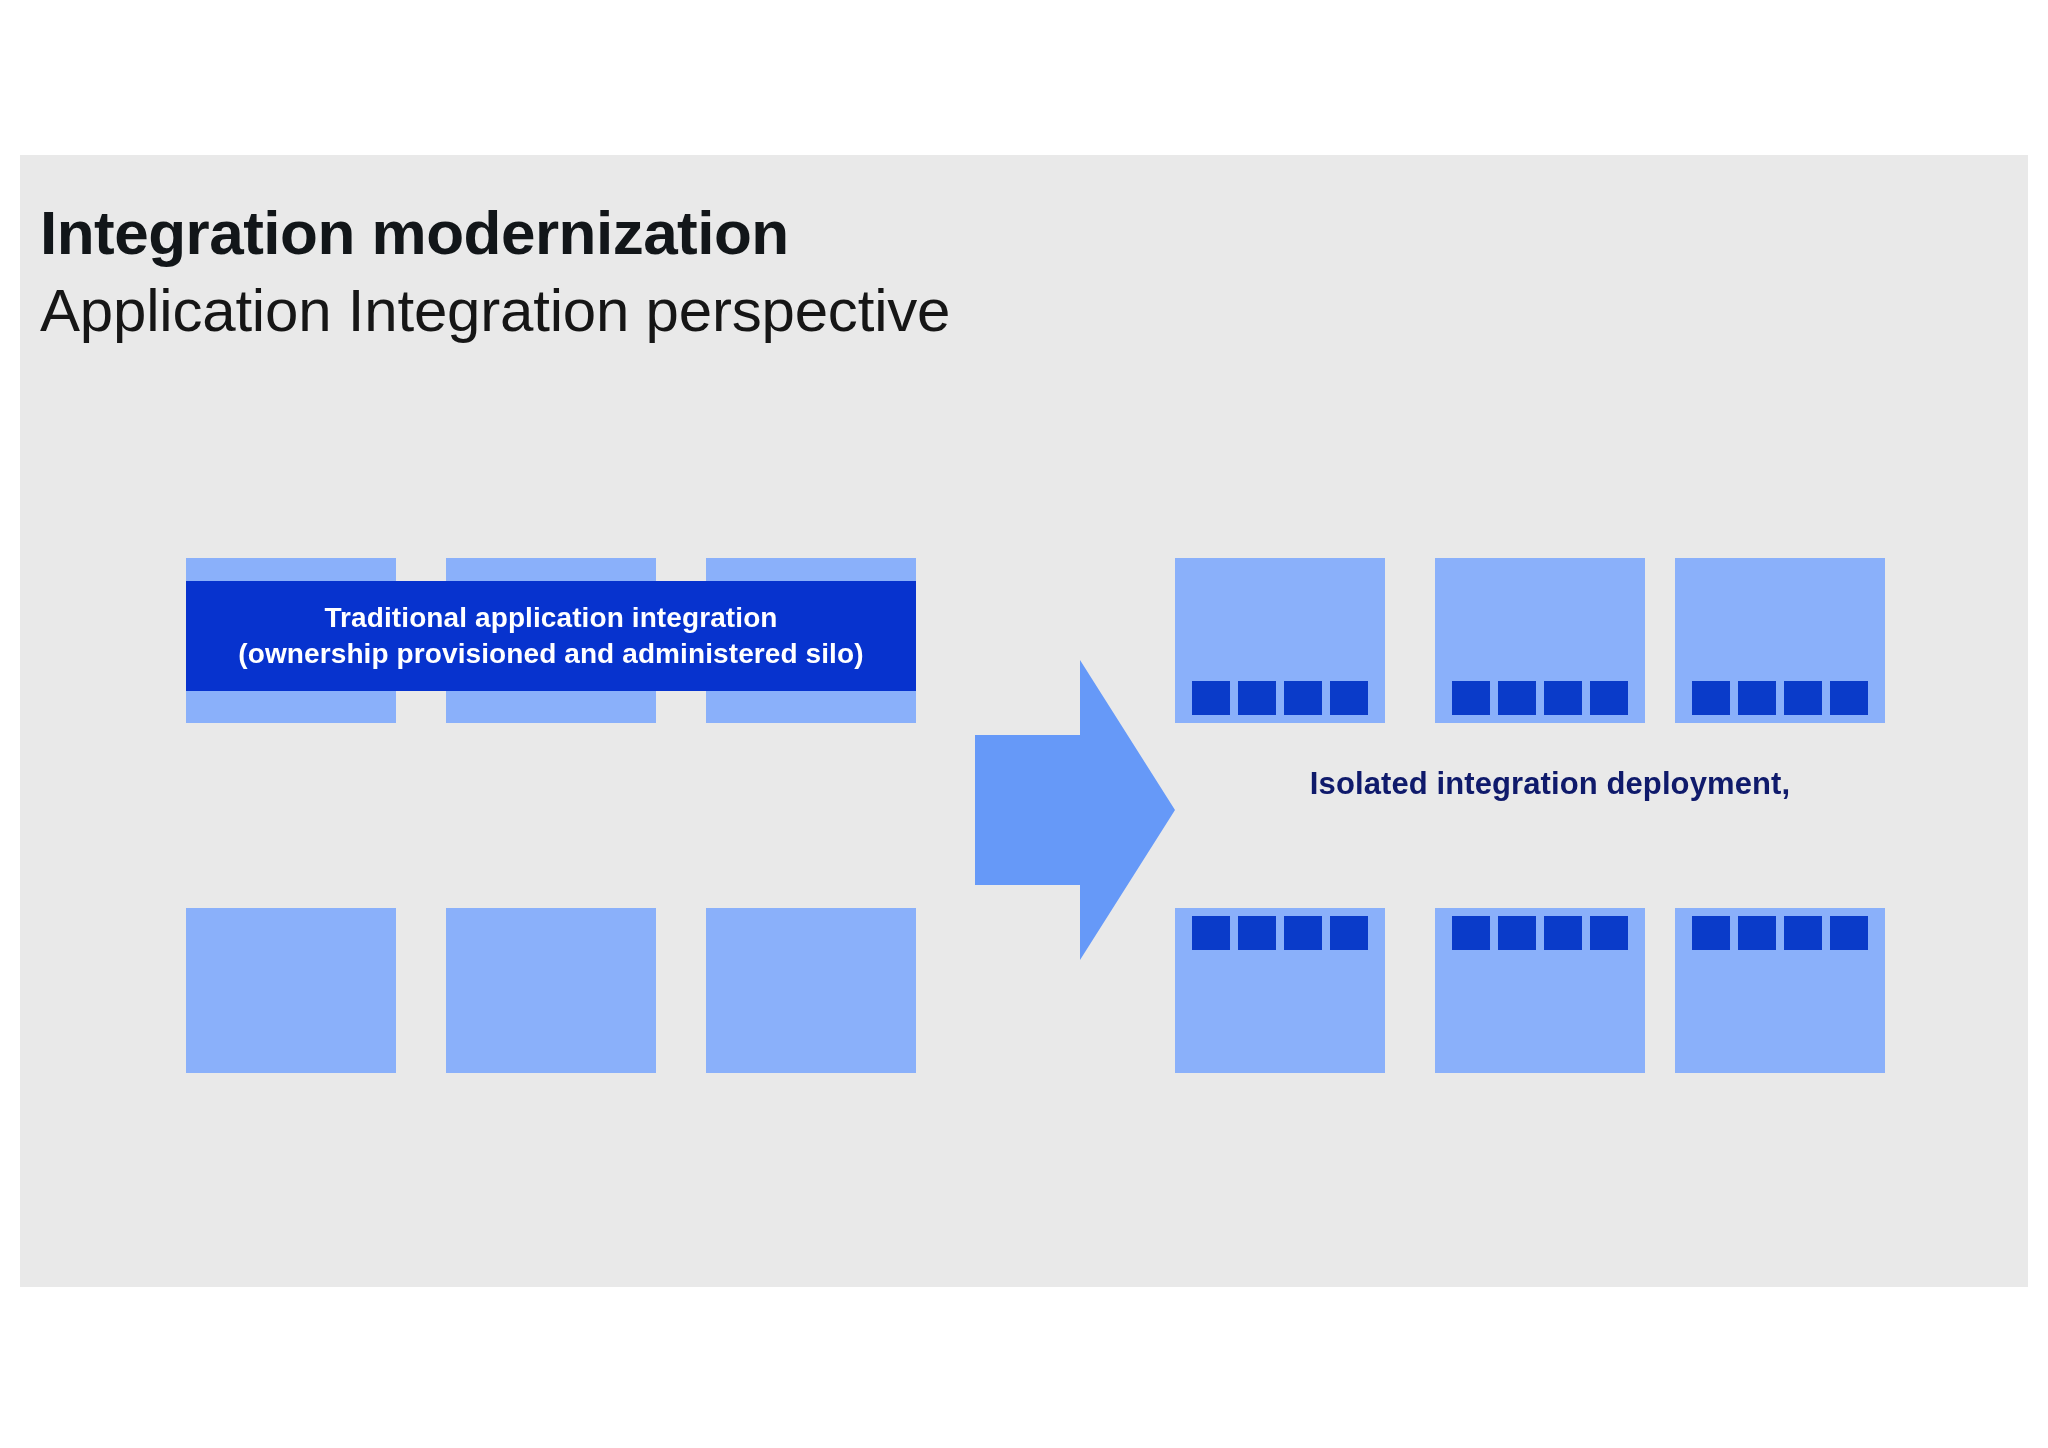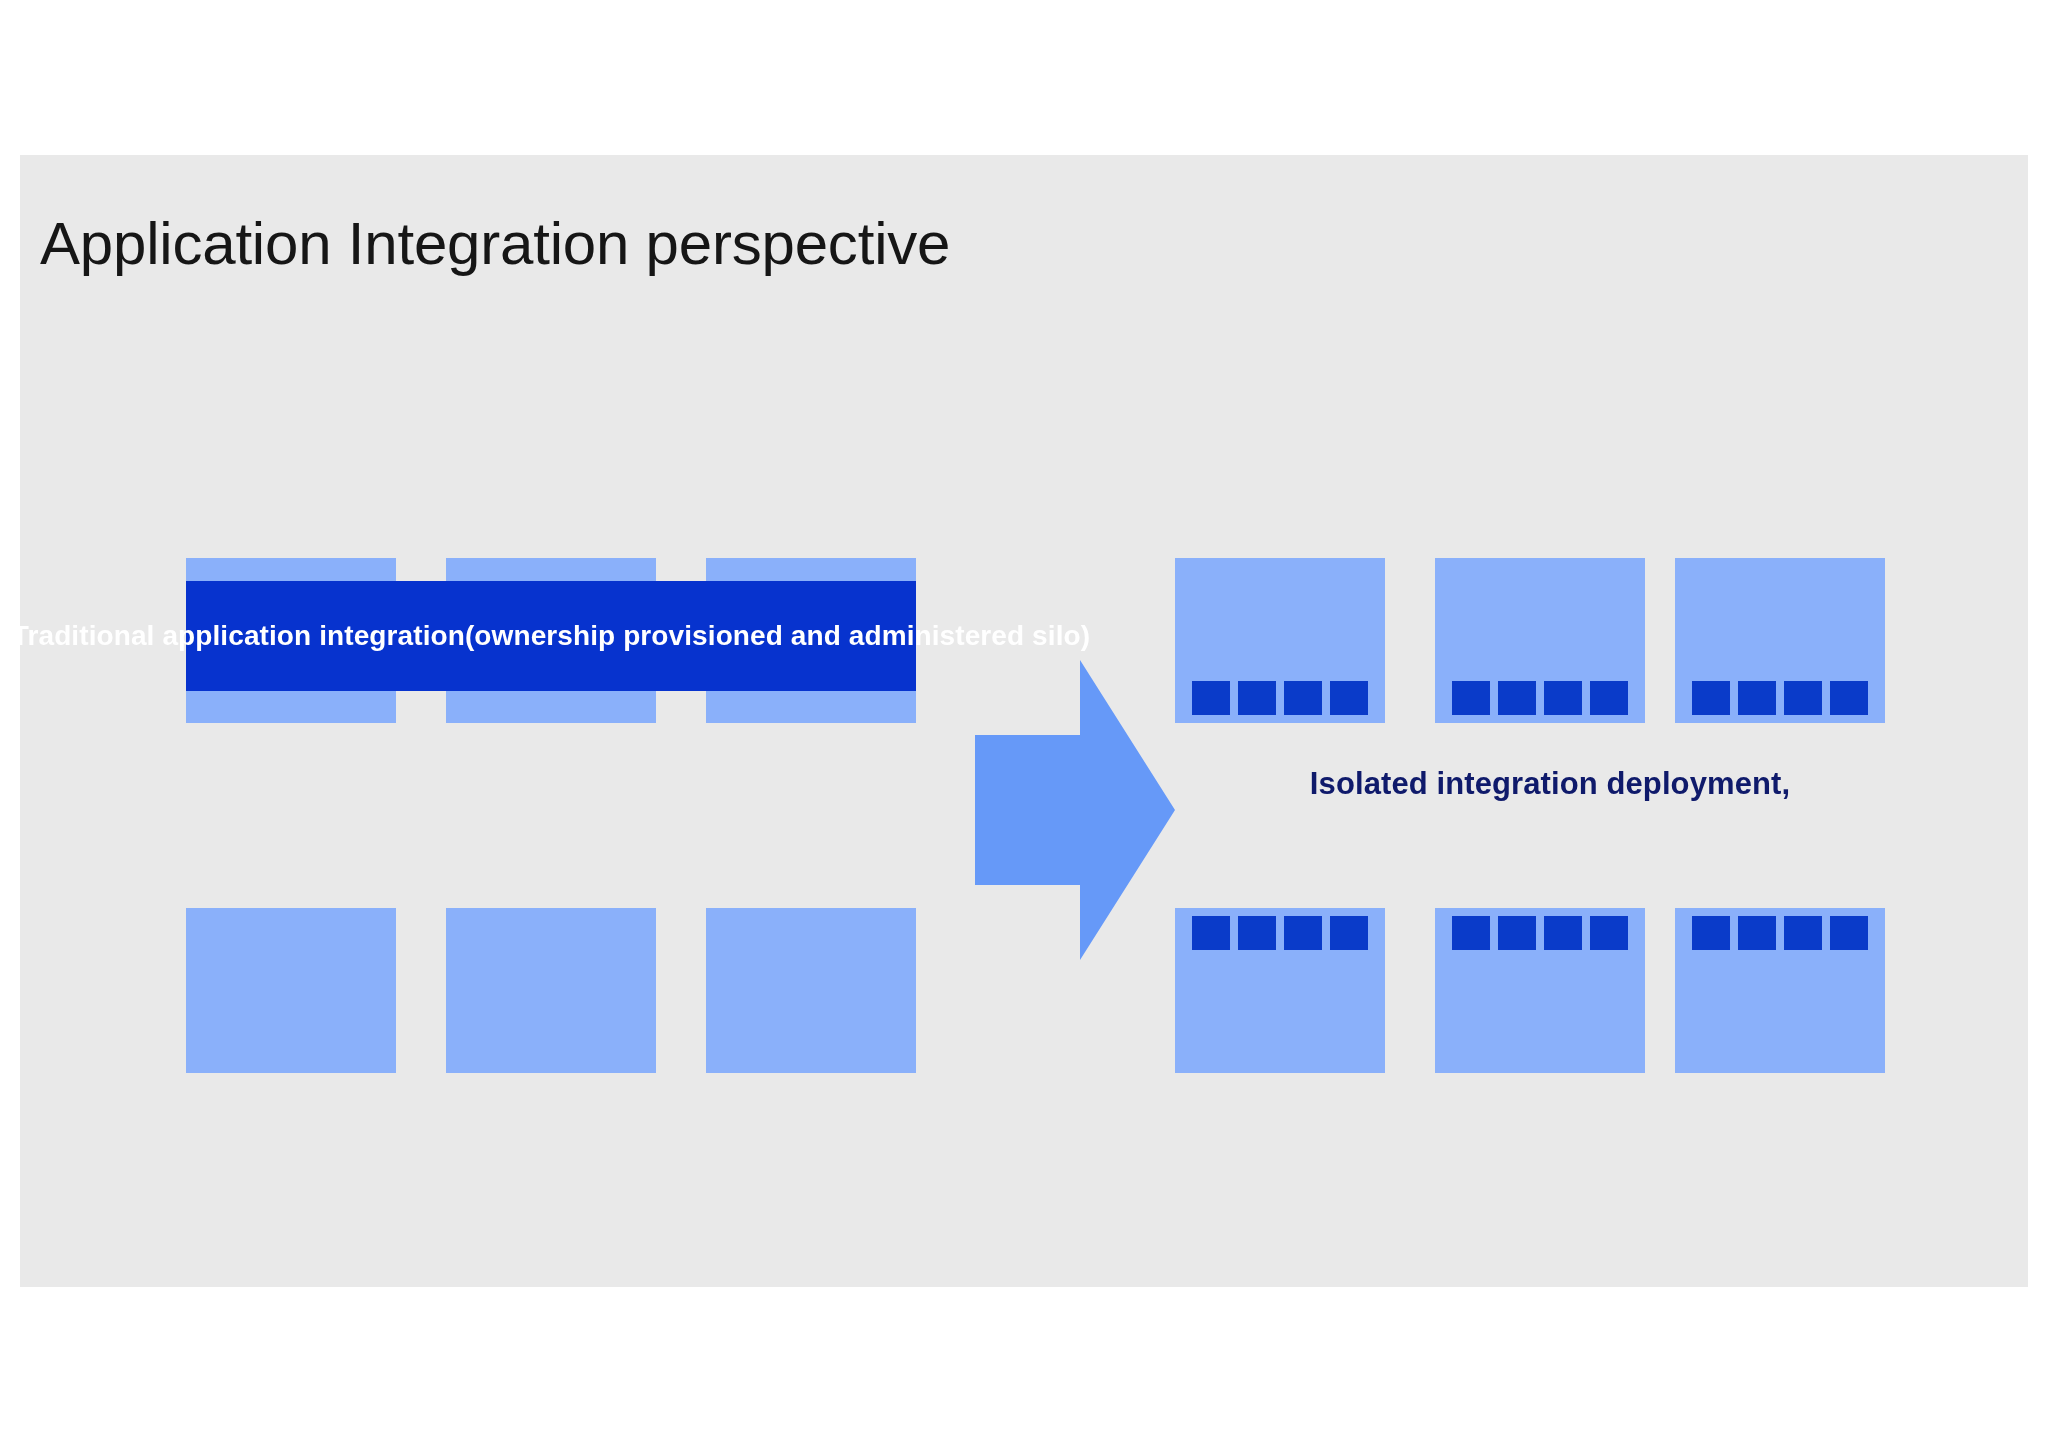--- a/index.html
+++ b/index.html
@@ -69,21 +69,21 @@
 
   
   #banner {
     position: absolute;
     left: 166px;
     top: 426px;
     width: 730px;
     height: 110px;
     background: #0733ce;
     display: flex;
-    flex-direction: row;
+    flex-direction: column;
     align-items: center;
     justify-content: center;
     color: #ffffff;
     text-align: center;
     line-height: 1.28;
   }
   #banner .ln {
     font-size: 28px;
     font-weight: 700;
     letter-spacing: 0.1px;
@@ -148,20 +148,21 @@
     letter-spacing: 0.1px;
     white-space: nowrap;
   }
 </style>
 </head>
 <body>
 
 <div id="slide">
 
   <div id="heading">
+    <div id="title">Integration modernization</div>
     <div id="subtitle">Application Integration perspective</div>
   </div>
 
   <div class="app-box left-box" id="left-top-1"></div>
   <div class="app-box left-box" id="left-top-2"></div>
   <div class="app-box left-box" id="left-top-3"></div>
 
   <div class="app-box left-box" id="left-bot-1"></div>
   <div class="app-box left-box" id="left-bot-2"></div>
   <div class="app-box left-box" id="left-bot-3"></div>

